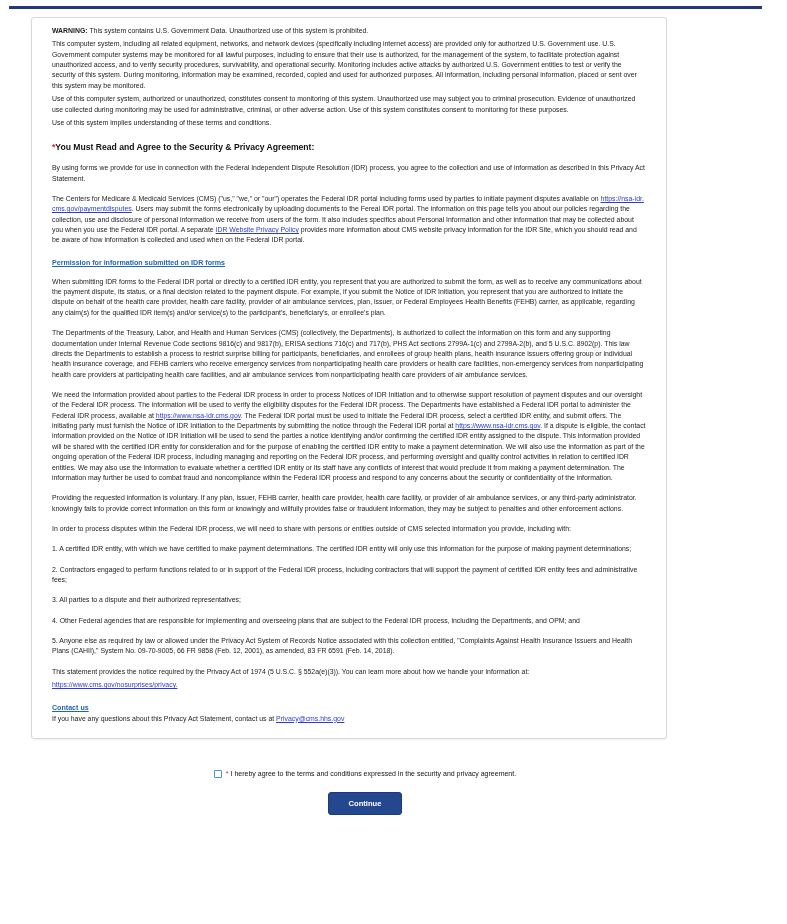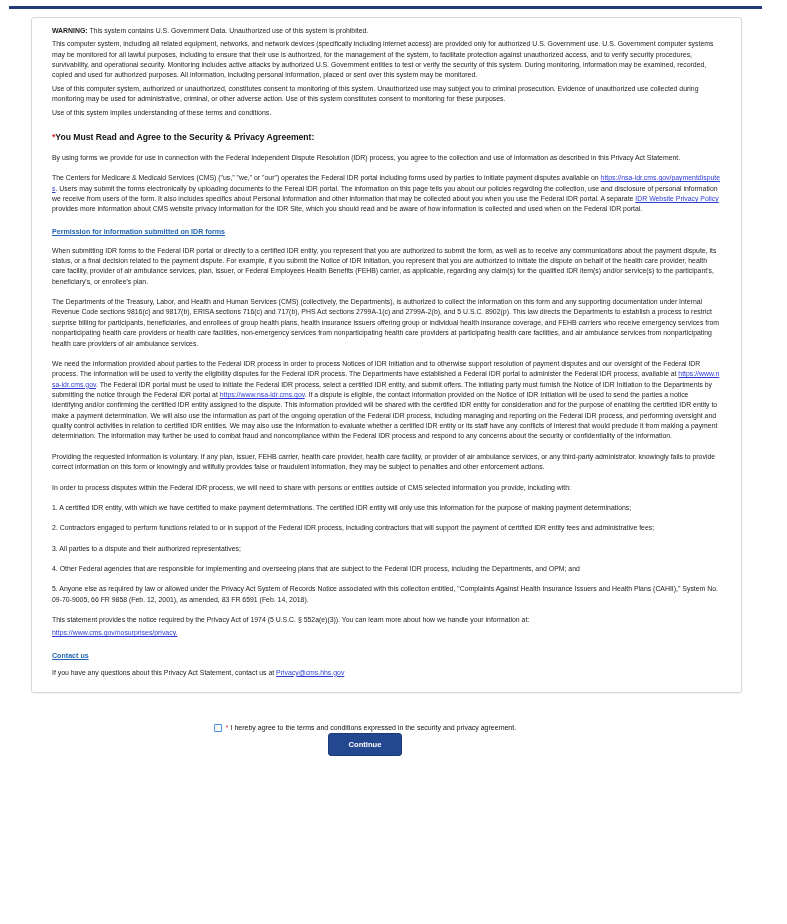--- a/index.html
+++ b/index.html
@@ -14,21 +14,21 @@
     overflow: hidden;
     position: relative;
   }
   .toprule {
     margin: 6px 25px 0 9px;
     height: 3px;
     background: #223a7a;
   }
   .card {
     margin: 8px 0 0 31px;
-    width: 711px;
+    width: 636px;
     box-sizing: border-box;
     background: #ffffff;
     border: 1px solid #d8d8d8;
     border-radius: 3px;
     box-shadow: 0 1px 2px rgba(0,0,0,0.06);
     padding: 8px 20px 14px 20px;
   }
   .body {
     font-size: 6.9px;
     line-height: 1.5;
@@ -43,21 +43,21 @@
     color: #111111;
     margin: 14px 0 11px 0;
   }
   .h-blue {
     font-size: 7.1px;
     font-weight: bold;
     color: #2265b0;
     margin: 13px 0 10px 0;
     text-decoration: underline;
   }
-  .h-blue.m2 { margin-bottom: 8px; }
+  .h-blue.m2 { margin-bottom: 2px; }
   .lnk {
     color: #2b3bd3;
     text-decoration: underline;
     cursor: pointer;
     word-break: break-all;
   }
   .req { color: #d9252e; }
   strong { font-weight: bold; }
   .agree-row {
     width: 730px;
@@ -78,20 +78,21 @@
     margin: 1px 0 0 0;
     cursor: pointer;
   }
   .agree-label {
     font-size: 7px;
     line-height: 1.45;
     color: #111111;
   }
   .btn-row {
     width: 730px;
+    margin-top: 13px;
     display: flex;
     justify-content: center;
   }
   .btn {
     background: #24488f;
     color: #ffffff;
     font-family: "Liberation Sans", sans-serif;
     font-size: 7.6px;
     font-weight: bold;
     border: 1px solid #1c3a75;

